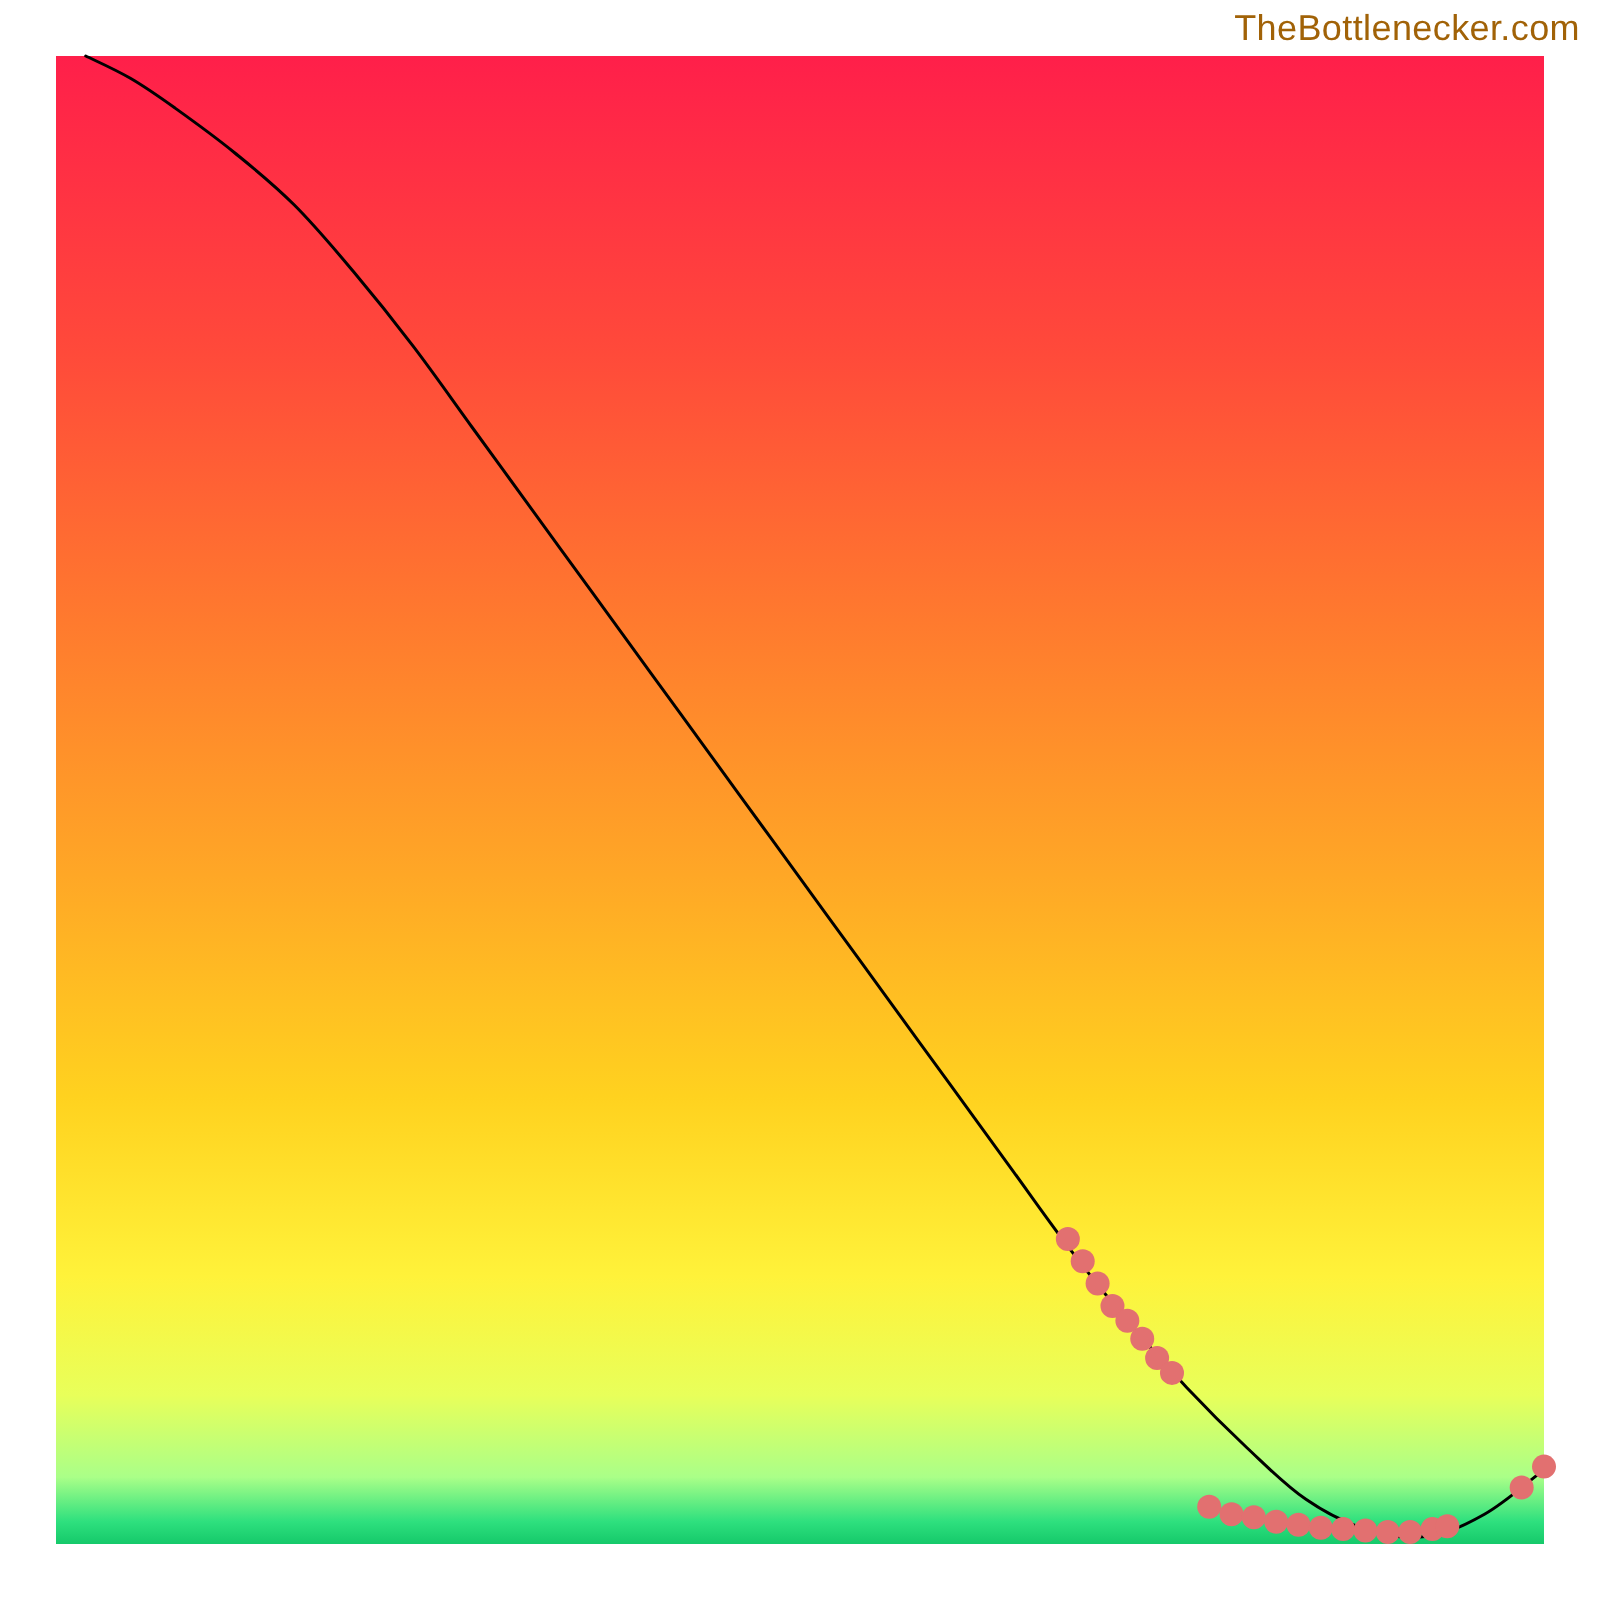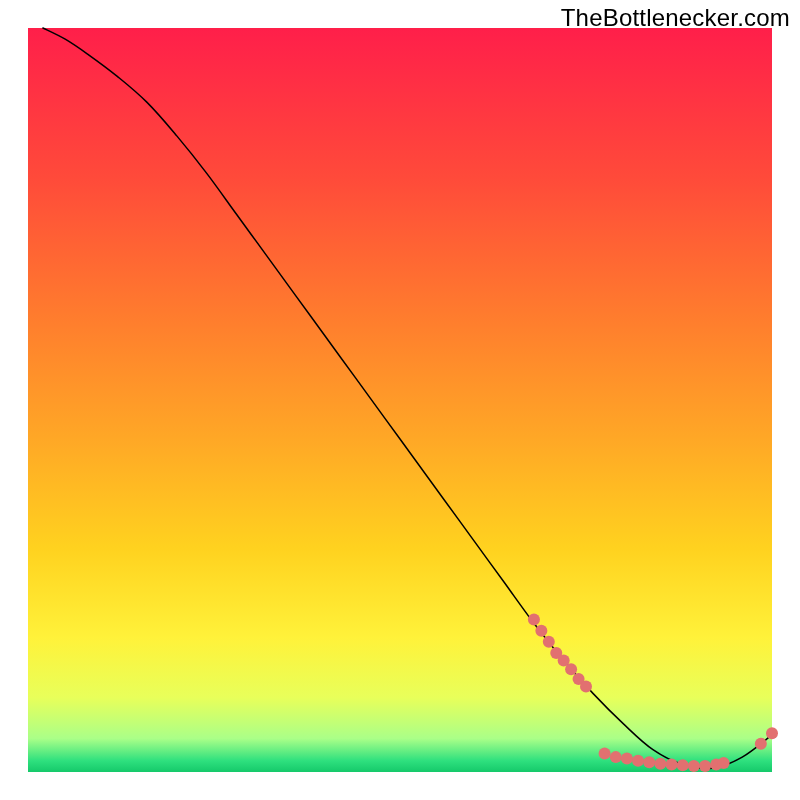--- a/index.html
+++ b/index.html
@@ -8,22 +8,22 @@
     width: 800px;
     height: 800px;
     overflow: hidden;
     background: #ffffff;
     font-family: Arial, Helvetica, sans-serif;
   }
   .watermark {
     position: absolute;
     top: 4px;
     right: 10px;
-    color: #000000;
-    font-size: 24px;
+    color: #a16207;
+    font-size: 18px;
     font-weight: 400;
     letter-spacing: 0.2px;
     z-index: 5;
   }
   .chart-wrap {
     position: absolute;
     left: 0; top: 0;
     width: 800px;
     height: 800px;
   }

